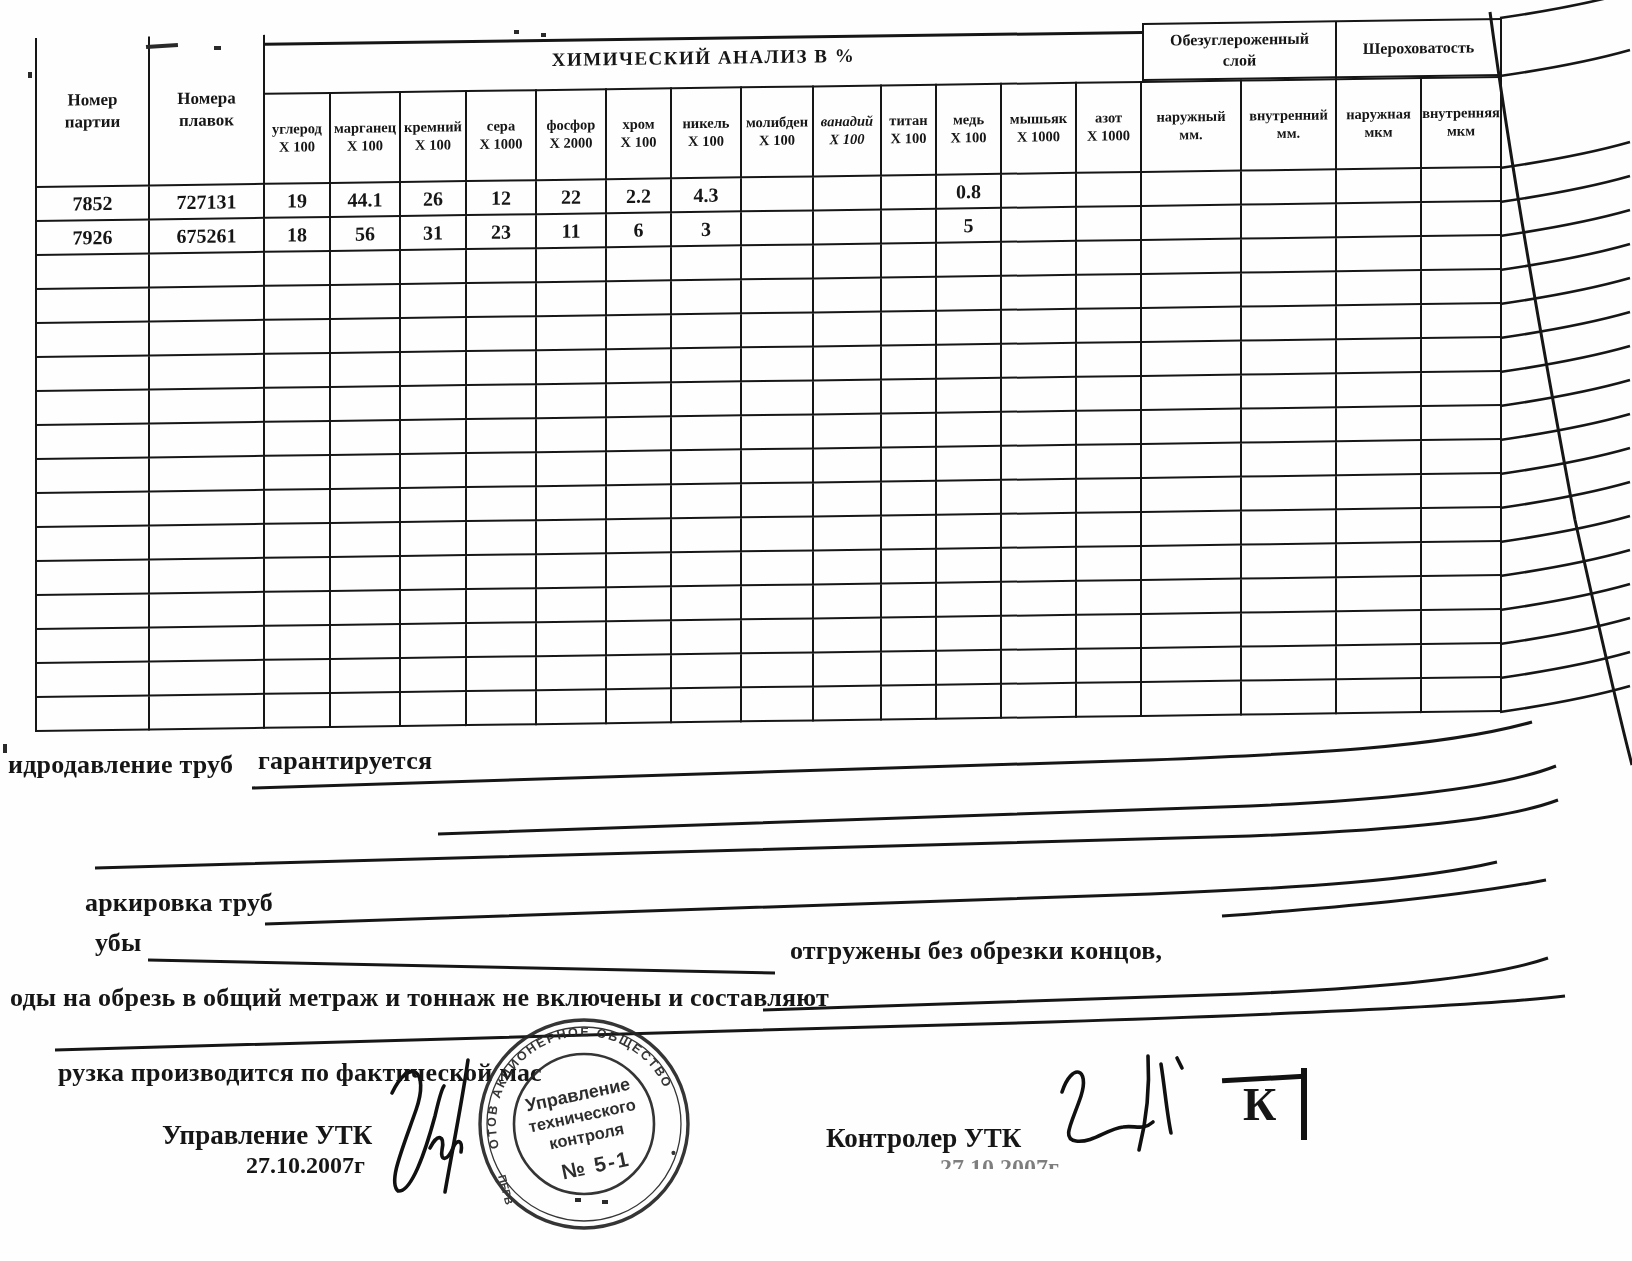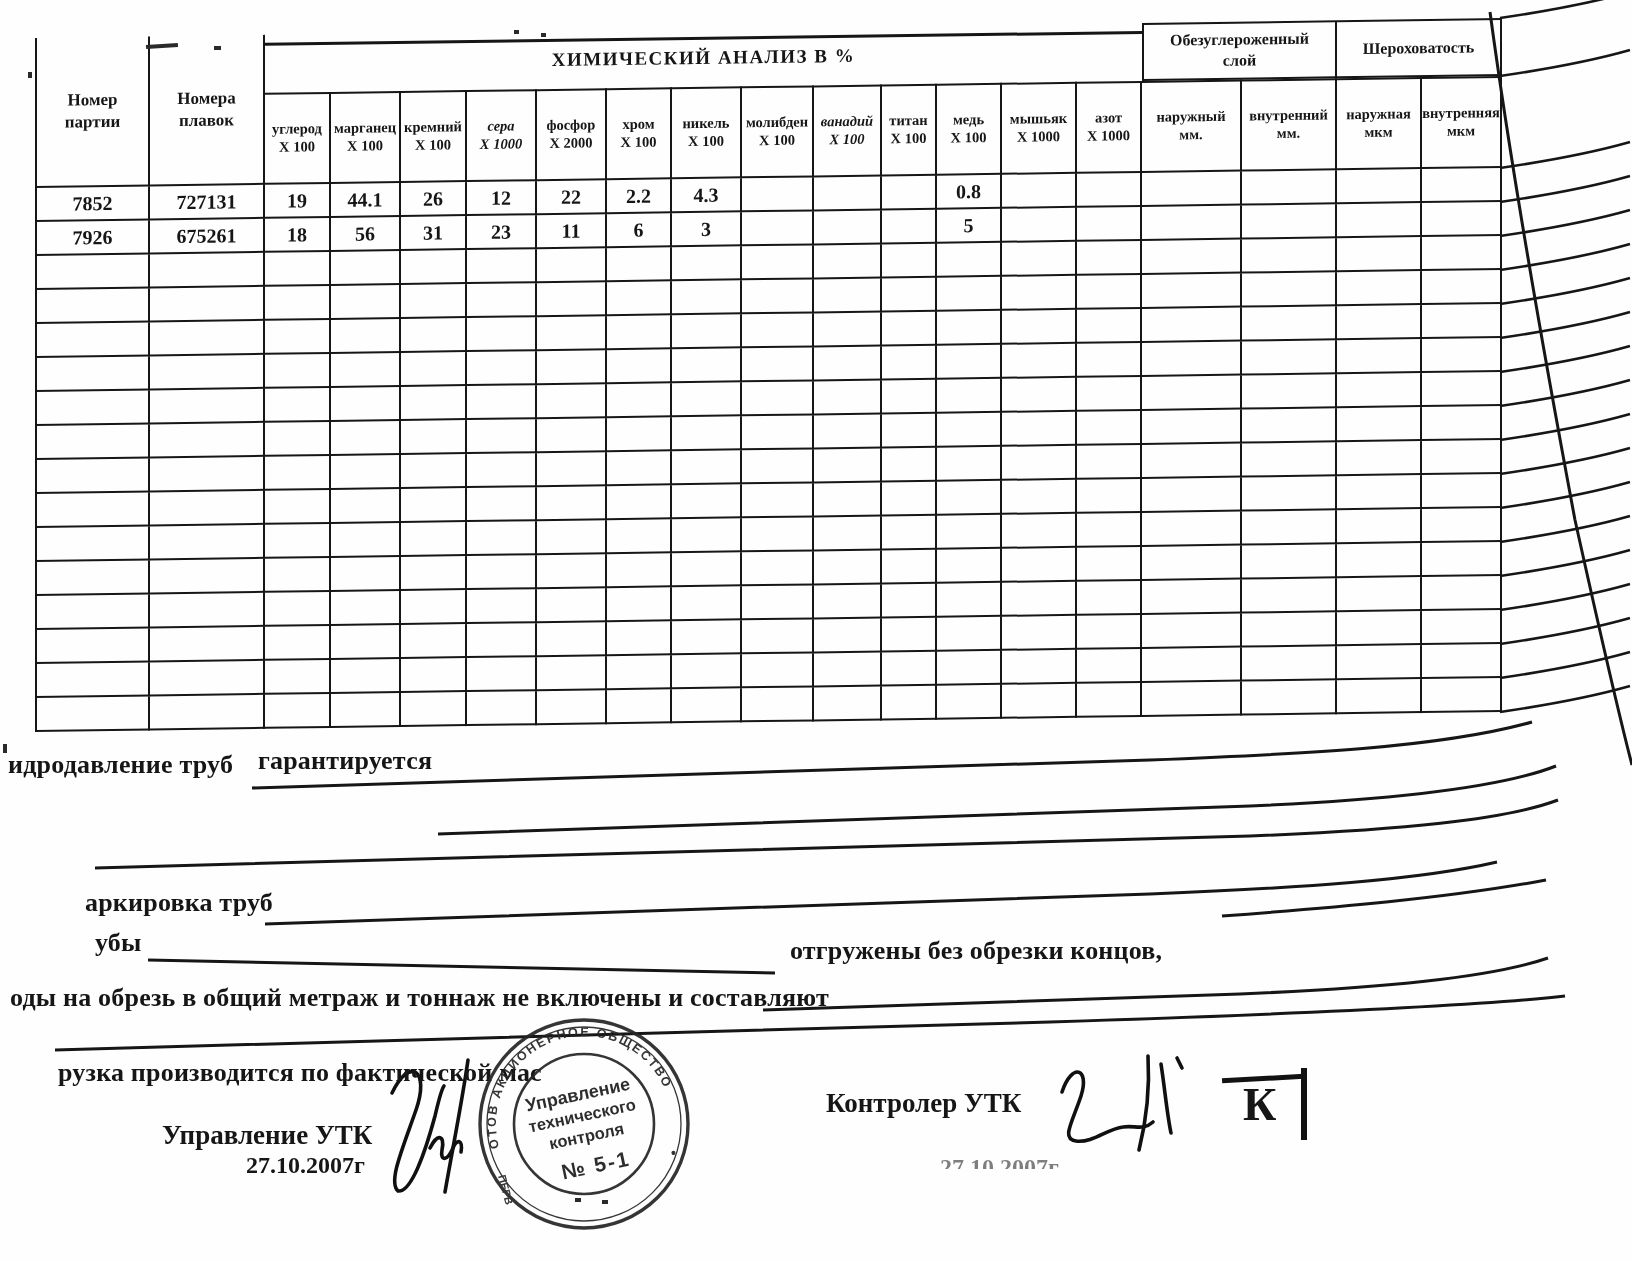--- a/index.html
+++ b/index.html
@@ -49,21 +49,21 @@
       <div class="c hdr tall" style="grid-area: 1 / 2 / 3;">Номера плавок</div>
       <div class="chem-title" style="grid-area: 1 / 3 / auto / span 13;">ХИМИЧЕСКИЙ АНАЛИЗ В  %</div>
       <div class="c bt bl grp" style="grid-area: 1 / 16 / auto / span 2;">Обезуглероженный слой</div>
       <div class="c bt grp" style="grid-area: 1 / 18 / auto / span 2;">Шероховатость</div>
       <div class="c bt hdr" style="grid-area: 2 / 3;">углерод
 X 100</div>
       <div class="c bt hdr" style="grid-area: 2 / 4;">марганец
 X 100</div>
       <div class="c bt hdr" style="grid-area: 2 / 5;">кремний
 X 100</div>
-      <div class="c bt hdr" style="grid-area: 2 / 6; font-style: italic;">сера
+      <div class="c bt hdr" style="grid-area: 2 / 6;">сера
 X 1000</div>
       <div class="c bt hdr" style="grid-area: 2 / 7;">фосфор
 X 2000</div>
       <div class="c bt hdr" style="grid-area: 2 / 8;">хром
 X 100</div>
       <div class="c bt hdr" style="grid-area: 2 / 9;">никель
 X 100</div>
       <div class="c bt hdr" style="grid-area: 2 / 10;">молибден
 X 100</div>
       <div class="c bt hdr" style="grid-area: 2 / 11; font-style: italic;">ванадий
@@ -439,21 +439,21 @@
   <span class="ftext" style="left:8px;top:750px">идродавление труб</span>
   <span class="ftext" style="left:258px;top:746px">гарантируется</span>
   <span class="ftext" style="left:85px;top:888px">аркировка труб</span>
   <span class="ftext" style="left:95px;top:928px">убы</span>
   <span class="ftext" style="left:10px;top:983px">оды на обрезь в общий метраж и тоннаж не включены и составляют</span>
   <span class="ftext" style="left:790px;top:936px">отгружены без обрезки концов,</span>
   <span class="ftext" style="left:58px;top:1058px">рузка производится по фактической мас</span>
 
   <span class="sig-title" style="left:162px;top:1120px">Управление  УТК</span>
   <span class="sig-date" style="left:246px;top:1152px">27.10.2007г</span>
-  <span class="sig-title" style="left:826px;top:1088px">Контролер УТК</span>
+  <span class="sig-title" style="left:826px;top:1123px">Контролер УТК</span>
   <span class="sig-date date-faint" style="left:940px;top:1154px">27.10.2007г</span>
 
   <div class="kbar-top"></div>
   <div class="kbar-right"></div>
   <span class="kletter">К</span>
 
   <svg class="stamp" viewBox="0 0 232 232">
     <defs>
       <path id="arcTop" d="M33.3,146.1 A88,88 0 1 1 198.7,146.1" fill="none"></path>
     </defs>

